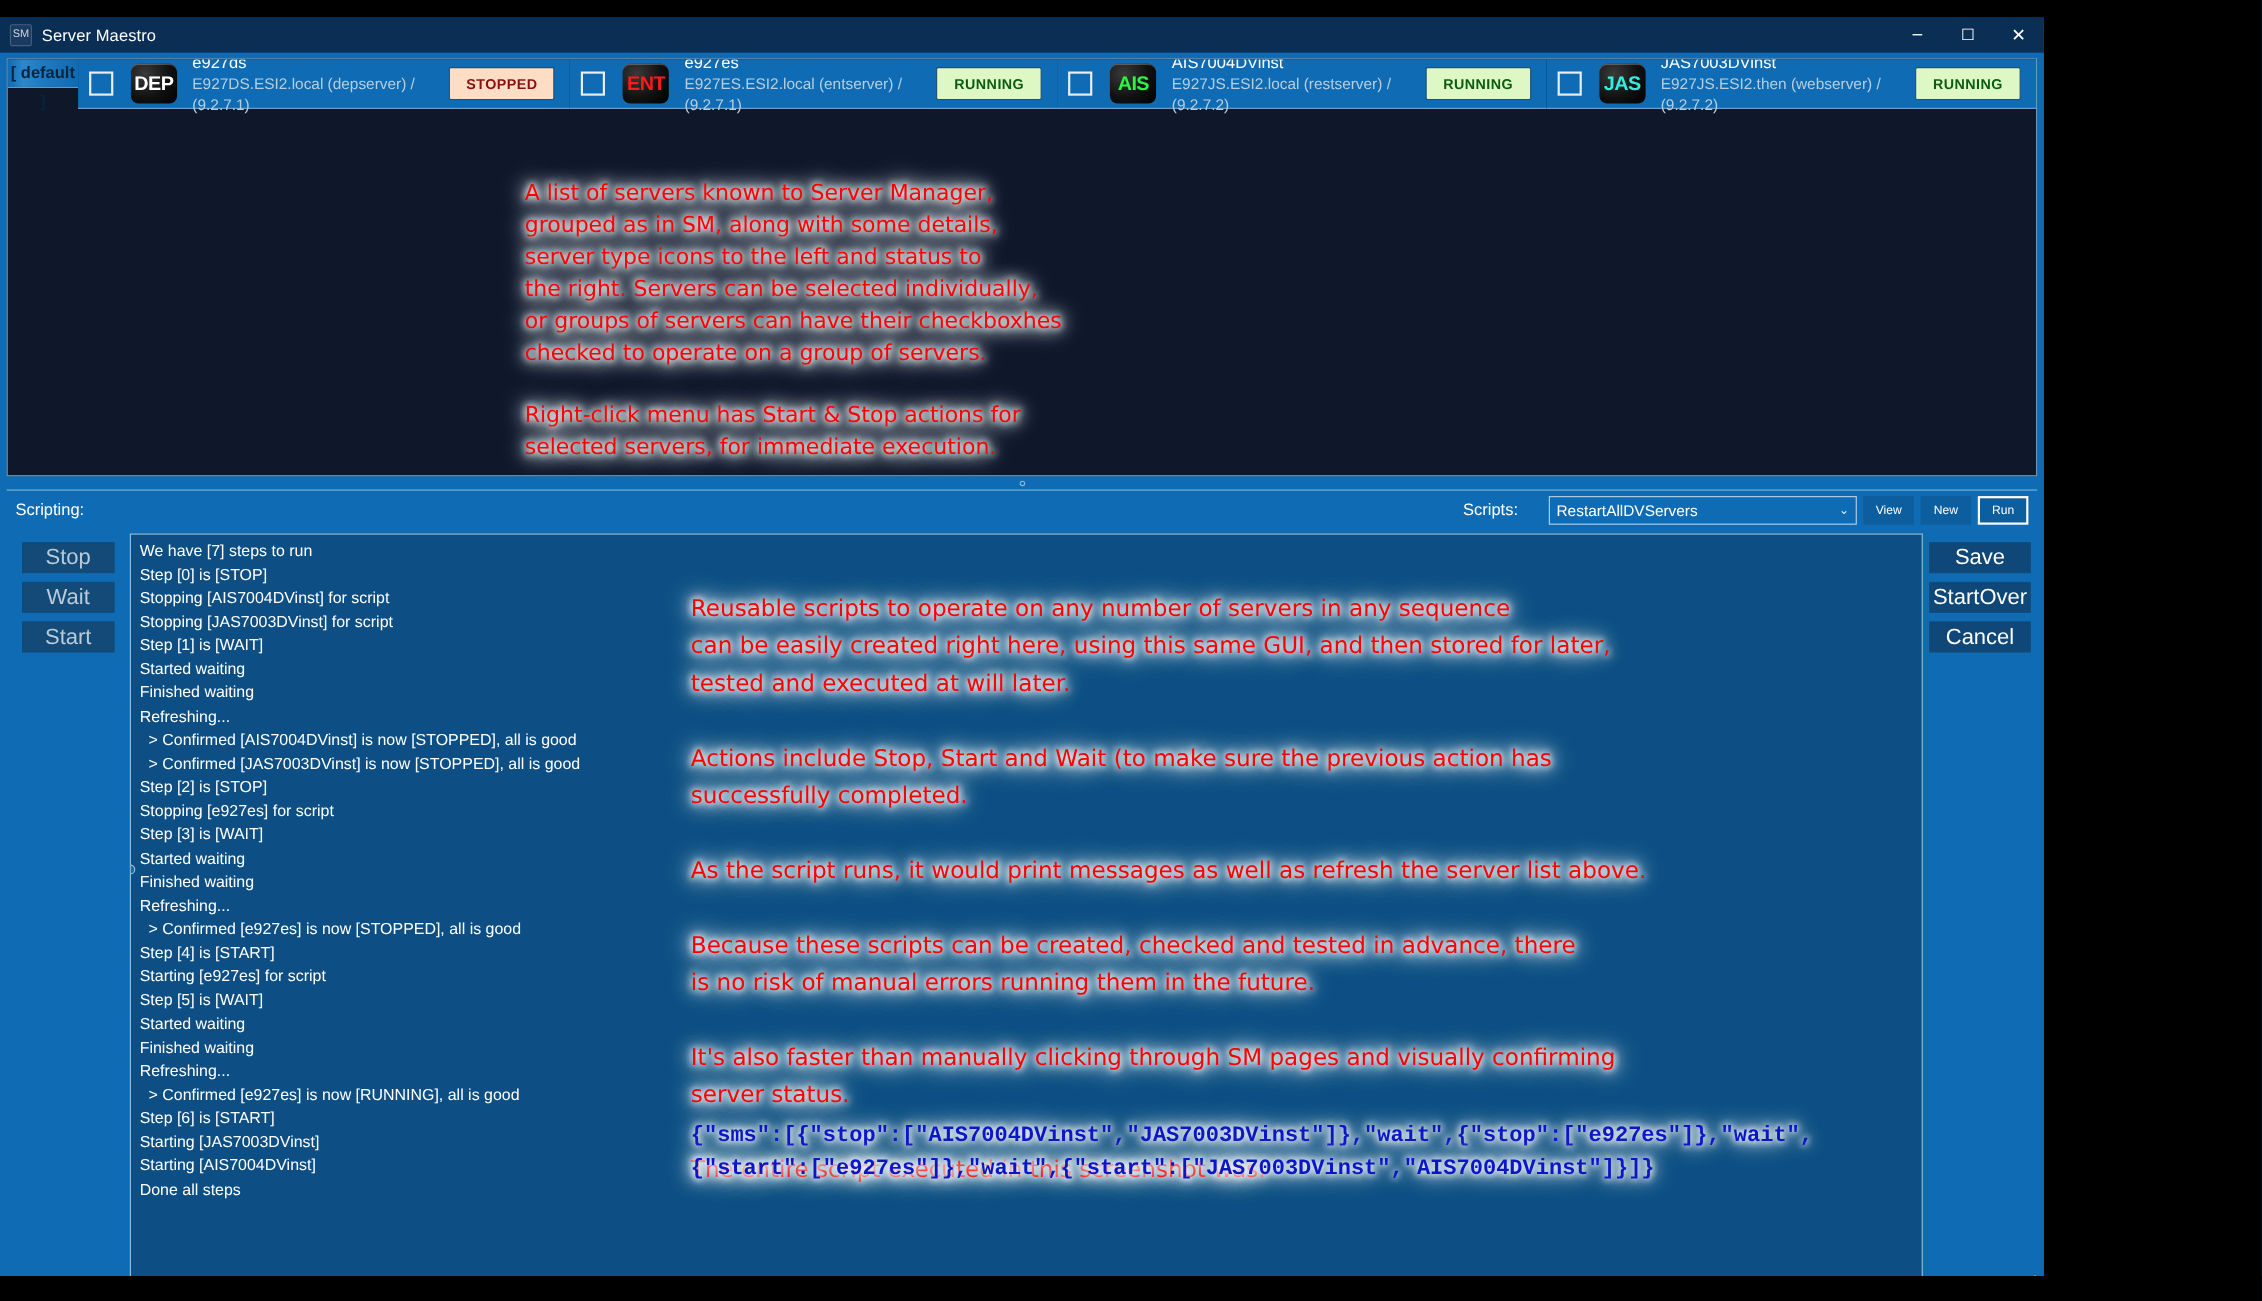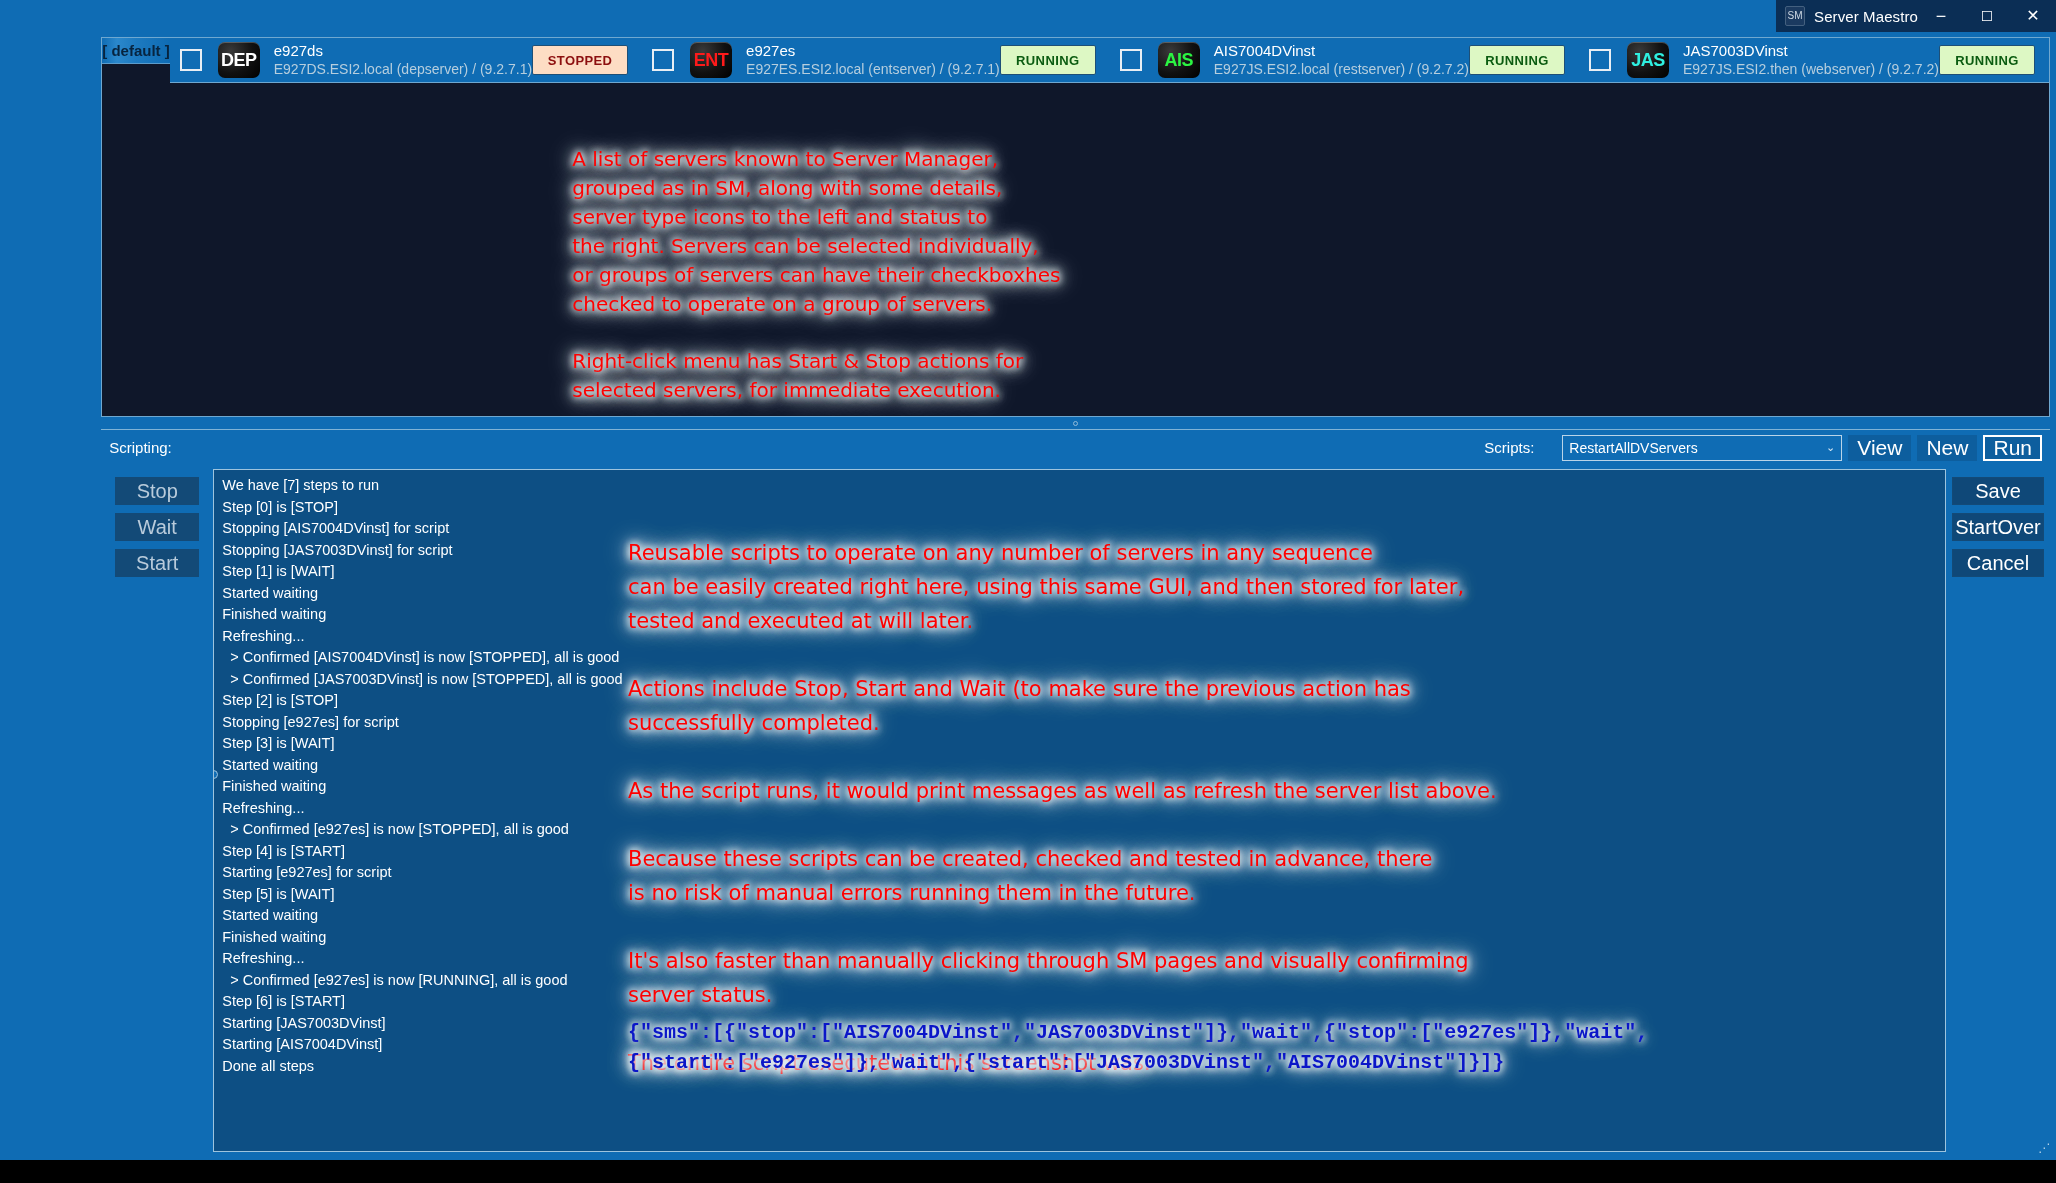--- a/index.html
+++ b/index.html
@@ -3,24 +3,24 @@
 <meta charset="utf-8">
 <style>
   * { box-sizing: border-box; margin: 0; padding: 0; }
   html, body {
     width: 2056px; height: 1183px;
     background: #000;
     font-family: "Liberation Sans", sans-serif;
     overflow: hidden;
   }
   .app-window {
-    position: absolute; left: 0; top: 0;
-    width: 2056px; height: 1160px;
+    position: absolute; left: 0; top: 16px;
+    width: 1858px; height: 1160px;
     background: #0f6cb4;
-    display: flex; flex-direction: column; align-items: flex-end;
+    display: flex; flex-direction: column;
   }
 
   
   .titlebar {
     height: 32px; background: #0b2e55;
     display: flex; align-items: center;
     flex: 0 0 32px;
   }
   .titlebar-icon {
     width: 20px; height: 20px; margin-left: 9px; margin-right: 9px;
@@ -112,21 +112,21 @@
   .script-select {
     width: 280px; height: 26px; background: #0f6cb4;
     border: 1px solid #b9d4e8; color: #ffffff; font-size: 14px;
     display: flex; align-items: center; padding: 0 6px;
     position: relative;
   }
   .script-select .sel-value { flex: 1; }
   .script-select .chev { font-size: 11px; color: #dbe9f4; font-family: "DejaVu Sans", sans-serif; }
   .tb-btn {
     height: 26px; min-width: 46px; padding: 0 8px; margin-left: 6px;
-    background: #0d5e9e; color: #ffffff; font-size: 21px;
+    background: #0d5e9e; color: #ffffff; font-size: 11px;
     display: flex; align-items: center; justify-content: center;
     border: 1px solid transparent;
   }
   .tb-btn.focused { border: 2px solid #ffffff; }
 
   
   .script-body { flex: 1; display: flex; min-height: 0; padding-top: 2px; }
   .side-col {
     width: 112px; flex: 0 0 112px;
     display: flex; flex-direction: column; align-items: center;

